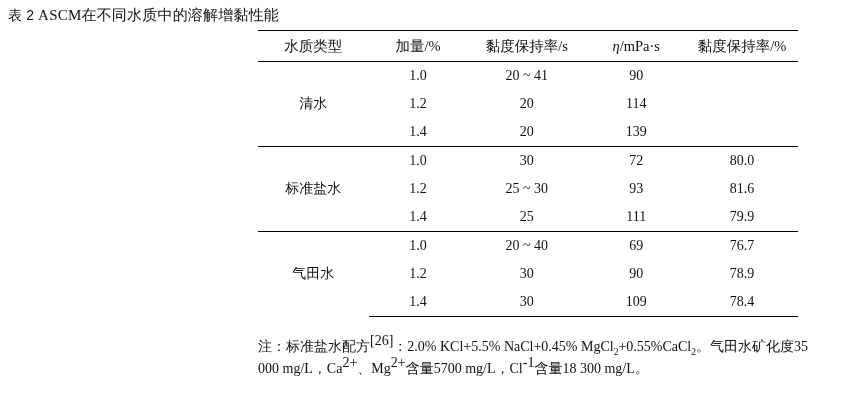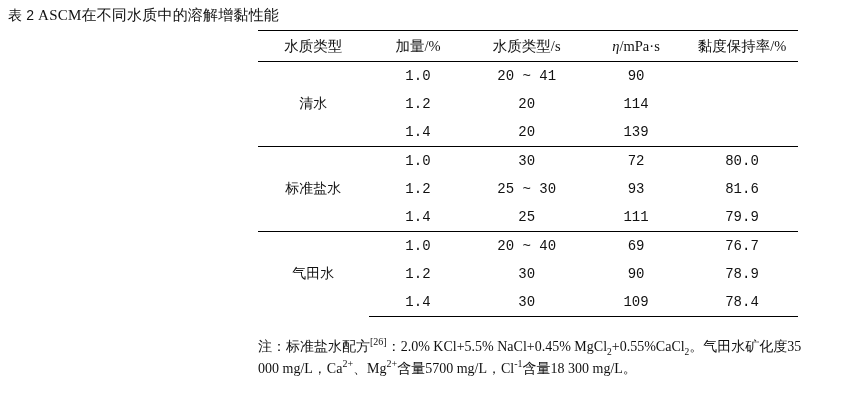--- a/index.html
+++ b/index.html
@@ -58,40 +58,39 @@
   }
   .rule-mid td, .rule-mid th {
     border-top: 0.9px solid #000;
   }
   .rule-bottom td {
     border-bottom: 1.6px solid #000;
   }
   table.data tbody td {
     height: 28px;
     font-size: 14px;
-    font-family: Liberation Mono, monospace;
   }
   .col-type { width: 118px; }
   .col-dose { width: 104px; }
   .col-time { width: 126px; }
   .col-visc { width: 104px; }
   .col-ret  { width: 118px; }
   .wq-name {
     font-size: 14.5px;
   }
   .note {
     position: absolute;
     left: 258px;
     top: 336px;
     width: 560px;
     font-size: 14px;
     line-height: 1.55;
   }
   sup {
-    font-size: 10px;
+    font-size: 14px;
     vertical-align: super;
     line-height: 0;
   }
   sub {
     font-size: 9.5px;
     vertical-align: sub;
     line-height: 0;
   }
 </style>
 </head>
@@ -108,21 +107,21 @@
       <col class="col-type">
       <col class="col-dose">
       <col class="col-time">
       <col class="col-visc">
       <col class="col-ret">
     </colgroup>
     <thead>
       <tr class="rule-top">
         <th>水质类型</th>
         <th>加量/%</th>
-        <th>水质类型/s</th>
+        <th>黏度保持率/s</th>
         <th><i>η</i><span>/mPa·s</span></th>
         <th>黏度保持率/%</th>
       </tr>
     </thead>
     <tbody>
 
       <tr class="rule-mid">
         <td class="wq-name" rowspan="3">清水</td>
         <td>1.0</td>
         <td>20 ~ 41</td>

